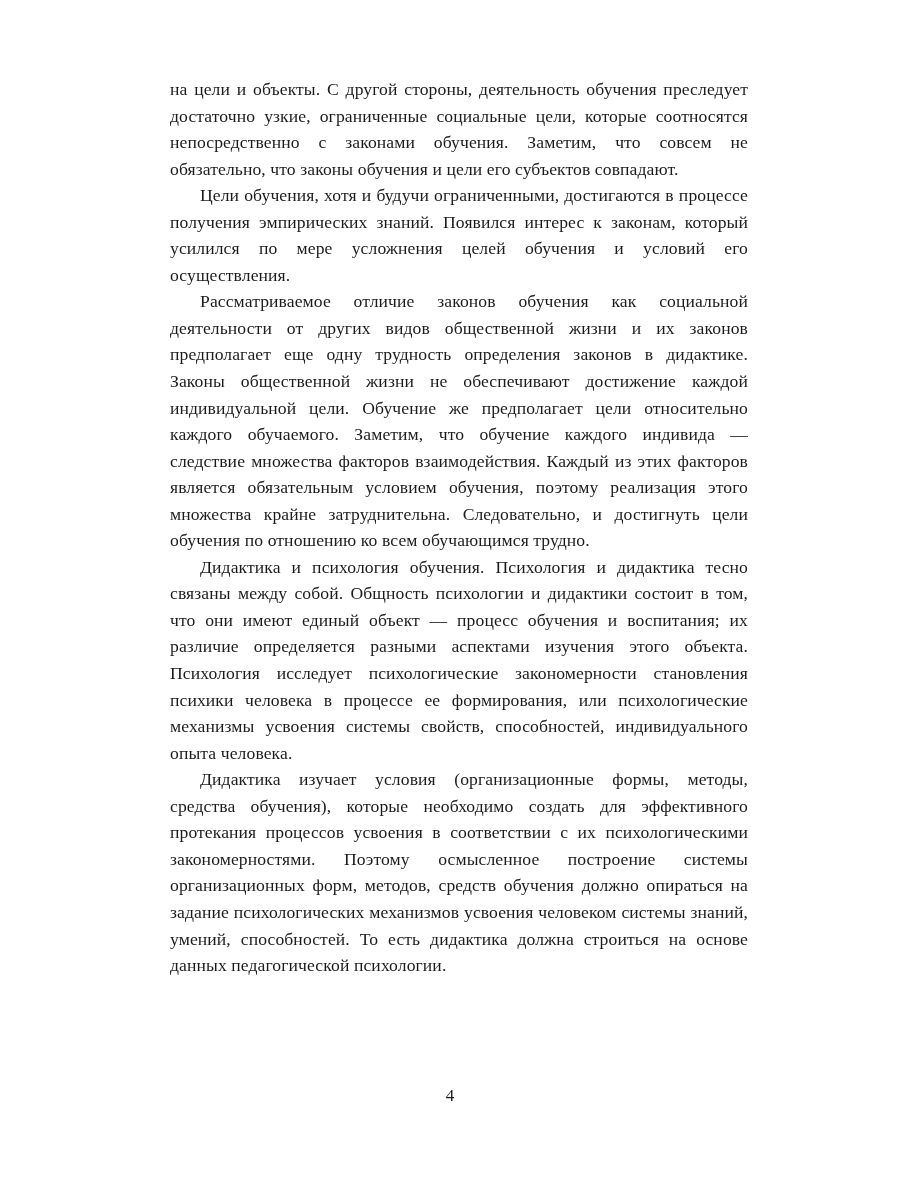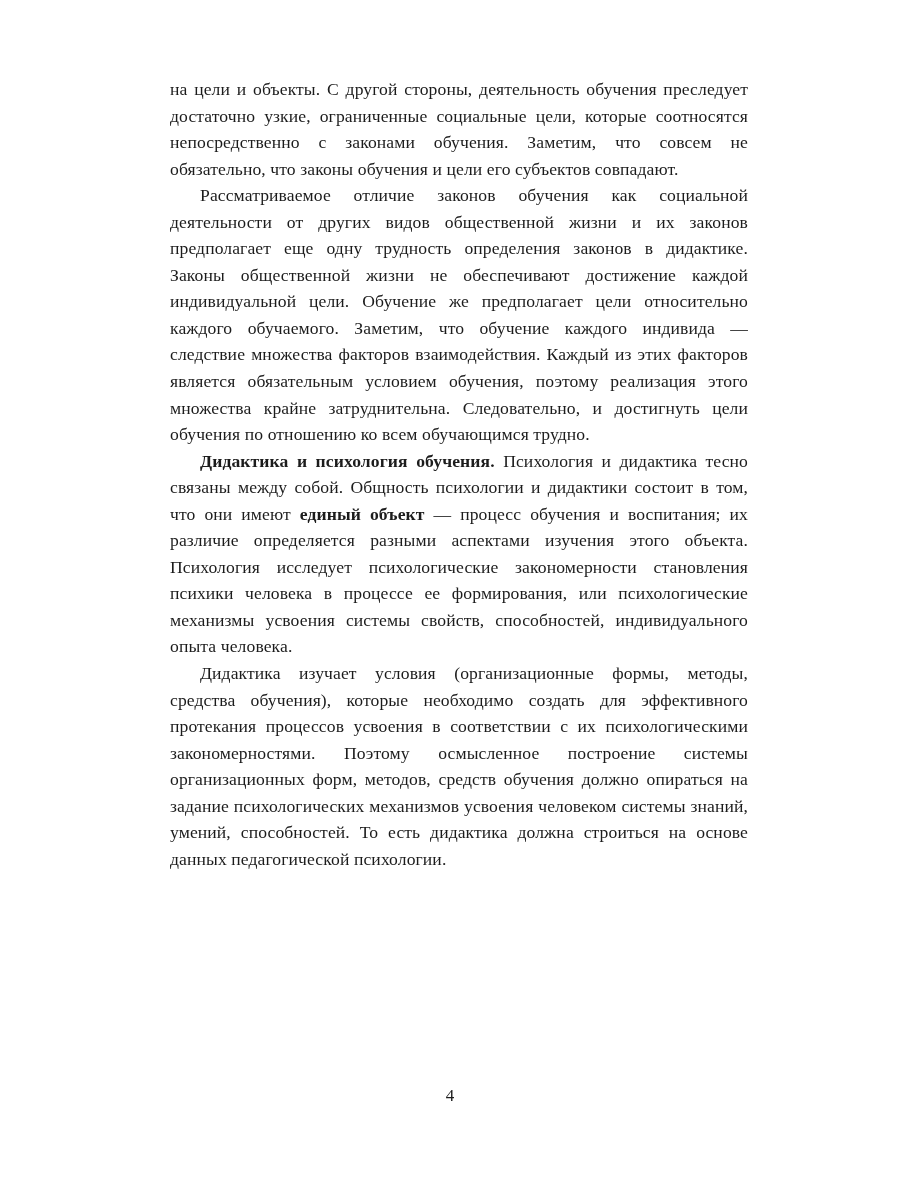--- a/index.html
+++ b/index.html
@@ -32,37 +32,38 @@
   }
   .text-block p {
     margin: 0;
     padding: 0;
     text-indent: 0;
   }
   .text-block p.indent {
     text-indent: 30px;
   }
   .text-block b {
-    font-weight: bold;
+    font-weight: normal;
     margin-top: 32px;
   }
   .page-number {
     position: absolute;
     left: 0;
     top: 1086px;
     width: 900px;
     text-align: center;
     font-size: 17px;
     color: #1c1c1c;
   }
 </style>
 </head>
 <body>
 
 <div class="page">
   <div class="text-block">
       <p><span>на цели и объекты. С другой стороны, деятельность обучения преследует достаточно узкие, ограниченные социальные цели, которые соотносятся непосредственно с законами обучения. Заметим, что совсем не обязательно, что законы обучения и цели его субъектов совпадают.</span></p>
+      <p class="indent"><span>Цели обучения, хотя и будучи ограниченными, достигаются в процессе получения эмпирических знаний. Появился интерес к законам, который усилился по мере усложнения целей обучения и условий его осуществления.</span></p>
       <p class="indent"><span>Рассматриваемое отличие законов обучения как социальной деятельности от других видов общественной жизни и их законов предполагает еще одну трудность определения законов в дидактике. Законы общественной жизни не обеспечивают достижение каждой индивидуальной цели. Обучение же предполагает цели относительно каждого обучаемого. Заметим, что обучение каждого индивида — следствие множества факторов взаимодействия. Каждый из этих факторов является обязательным условием обучения, поэтому реализация этого множества крайне затруднительна. Следовательно, и достигнуть цели обучения по отношению ко всем обучающимся трудно.</span></p>
       <p class="indent"><b>Дидактика и психология обучения.</b><span> Психология и дидактика тесно связаны между собой. Общность психологии и дидактики состоит в том, что они имеют </span><b>единый объект</b><span> — процесс обучения и воспитания; их различие определяется разными аспектами изучения этого объекта. Психология исследует психологические закономерности становления психики человека в процессе ее формирования, или психологические механизмы усвоения системы свойств, способностей, индивидуального опыта человека.</span></p>
       <p class="indent"><span>Дидактика изучает условия (организационные формы, методы, средства обучения), которые необходимо создать для эффективного протекания процессов усвоения в соответствии с их психологическими закономерностями. Поэтому осмысленное построение системы организационных форм, методов, средств обучения должно опираться на задание психологических механизмов усвоения человеком системы знаний, умений, способностей. То есть дидактика должна строиться на основе данных педагогической психологии.</span></p>
     </div>
   <div class="page-number">4</div>
 </div>
 
 </body></html>

